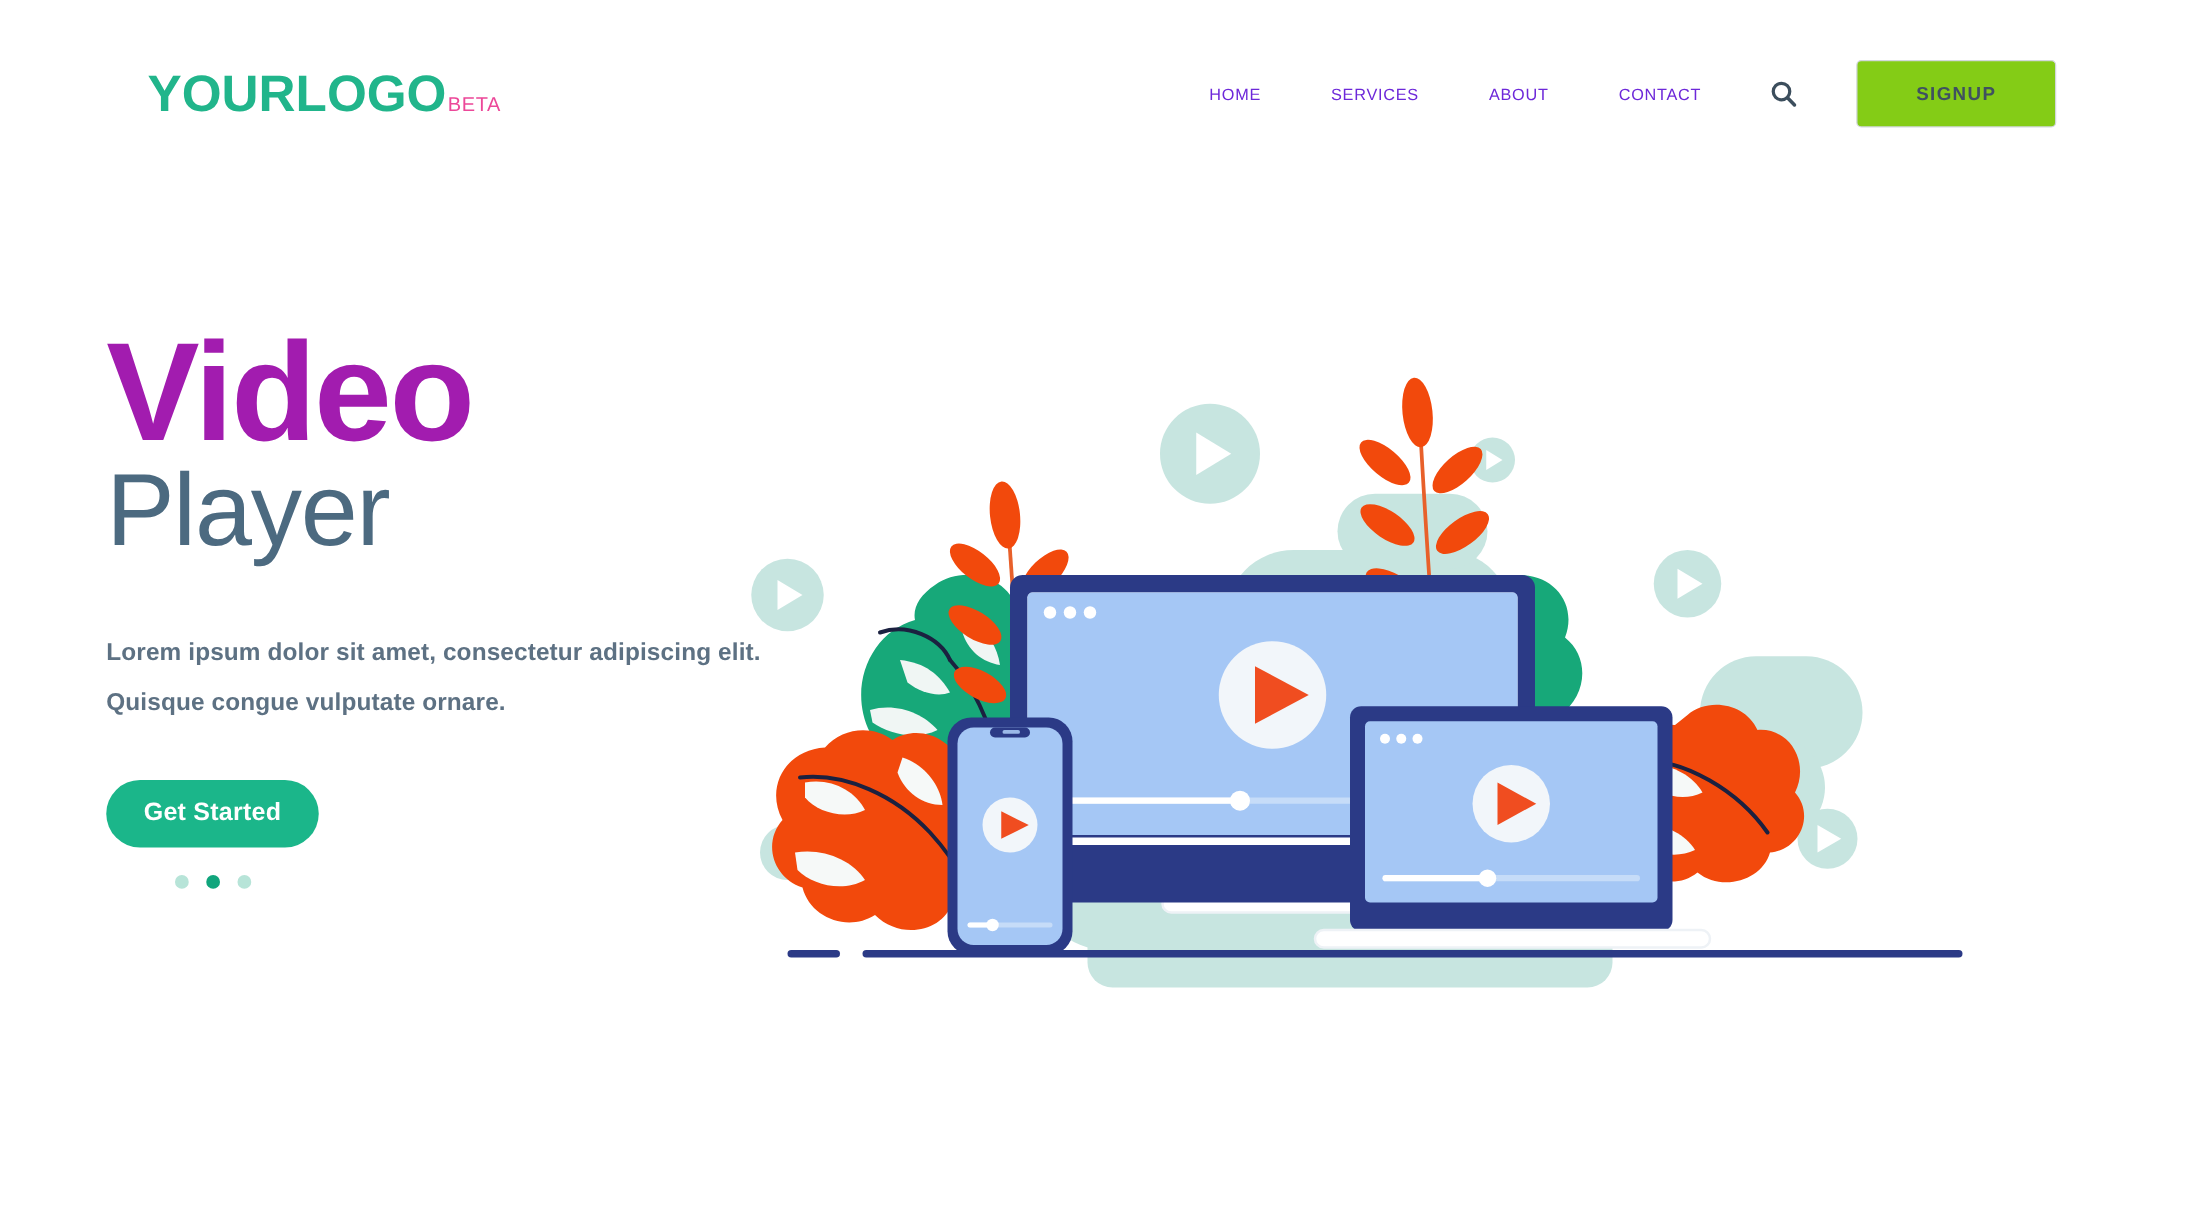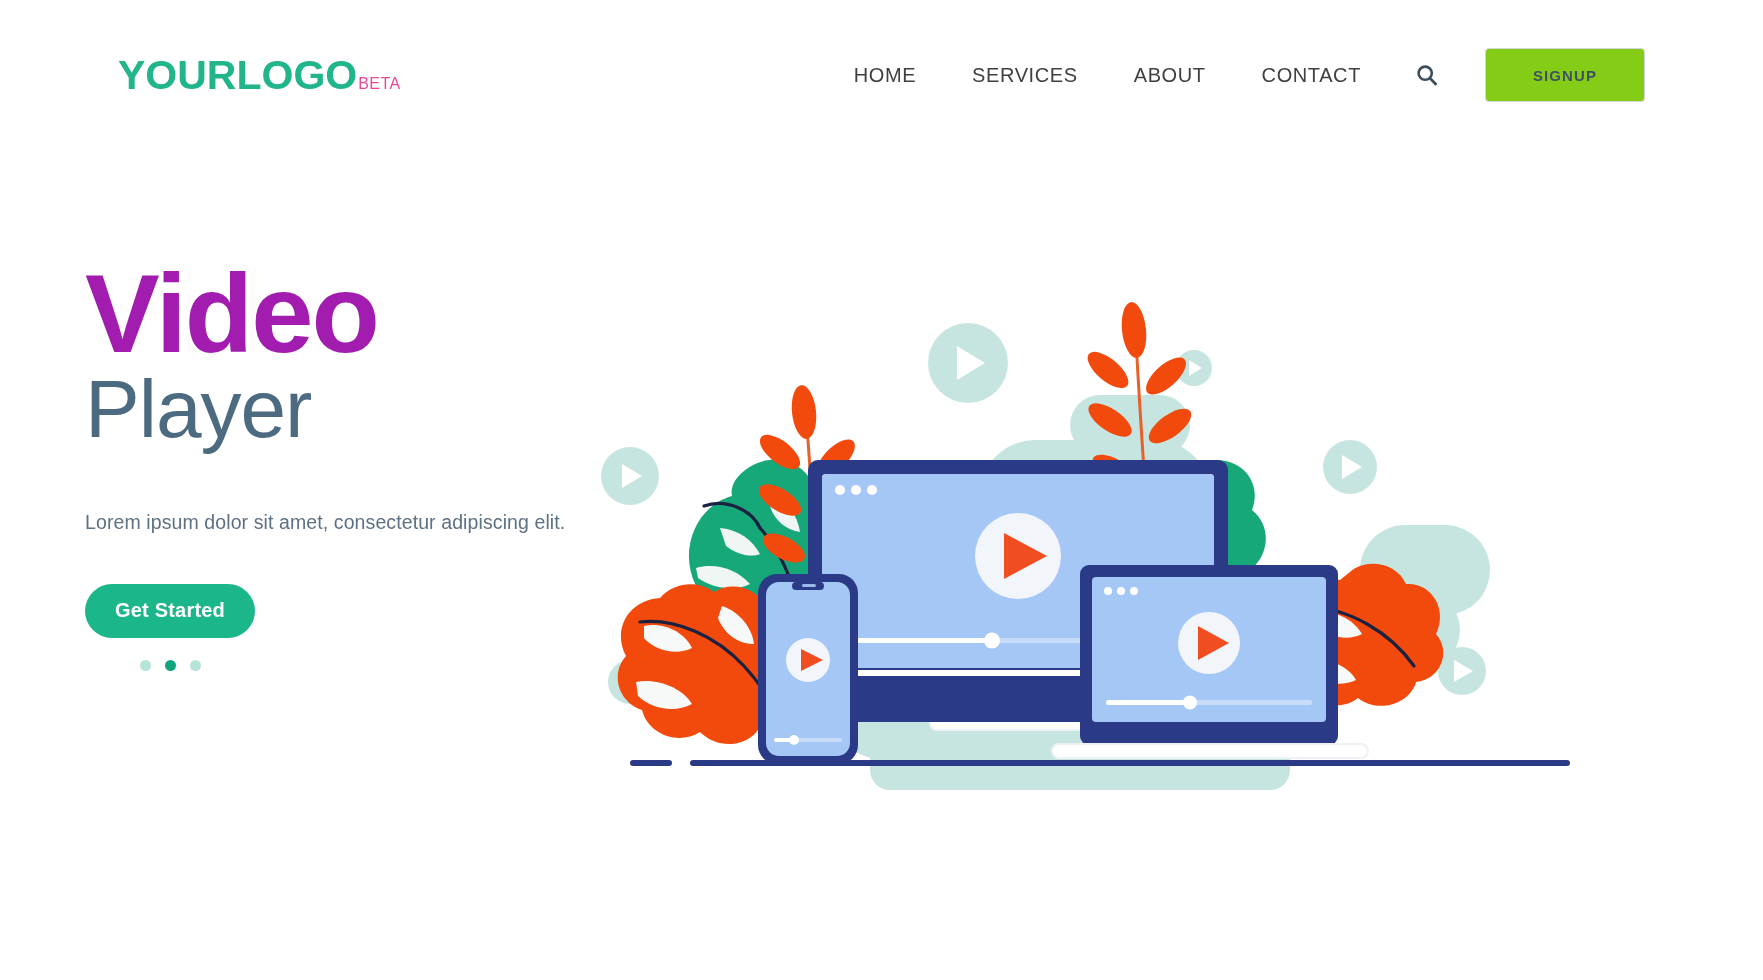--- a/index.html
+++ b/index.html
@@ -46,22 +46,22 @@
     color: #ec4899;
     letter-spacing: 0.5px;
     margin-left: 1px;
   }
   .nav {
     display: flex;
     align-items: center;
     gap: 0px;
   }
   .nav-item {
-    font-size: 20px;
-    color: #404040;
+    font-size: 13px;
+    color: #6d28d9;
     letter-spacing: 0.6px;
     padding: 10px 28px;
     cursor: pointer;
     white-space: nowrap;
   }
   .search-btn {
     display: flex;
     align-items: center;
     justify-content: center;
     width: 44px;
@@ -101,20 +101,21 @@
   .title-2 {
     font-size: 82px;
     line-height: 1.05;
     font-weight: normal;
     color: #4c6a80;
     letter-spacing: -1px;
     margin-top: 0;
   }
   .hero-para {
     margin-top: 50px;
+    font-weight: bold;
   }
   .hero-para .line {
     font-size: 19.5px;
     color: #5d7183;
     line-height: 40px;
     letter-spacing: 0.1px;
   }
   .cta-btn {
     margin-top: 42px;
     display: inline-block;
@@ -183,20 +184,21 @@
       <button class="signup-btn">SIGNUP</button>
     </div>
   </div>
 
   <div class="hero-left">
     <div class="title-1">Video</div>
     <div class="title-2">Player</div>
 
     <div class="hero-para">
       <div class="line">Lorem ipsum dolor sit amet, consectetur adipiscing elit.</div>
+      <div class="line">Quisque congue vulputate ornare.</div>
     </div>
 
     <button class="cta-btn">Get Started</button>
 
     <div class="dots">
       <div class="dot"></div>
       <div class="dot active"></div>
       <div class="dot"></div>
     </div>
   </div>

